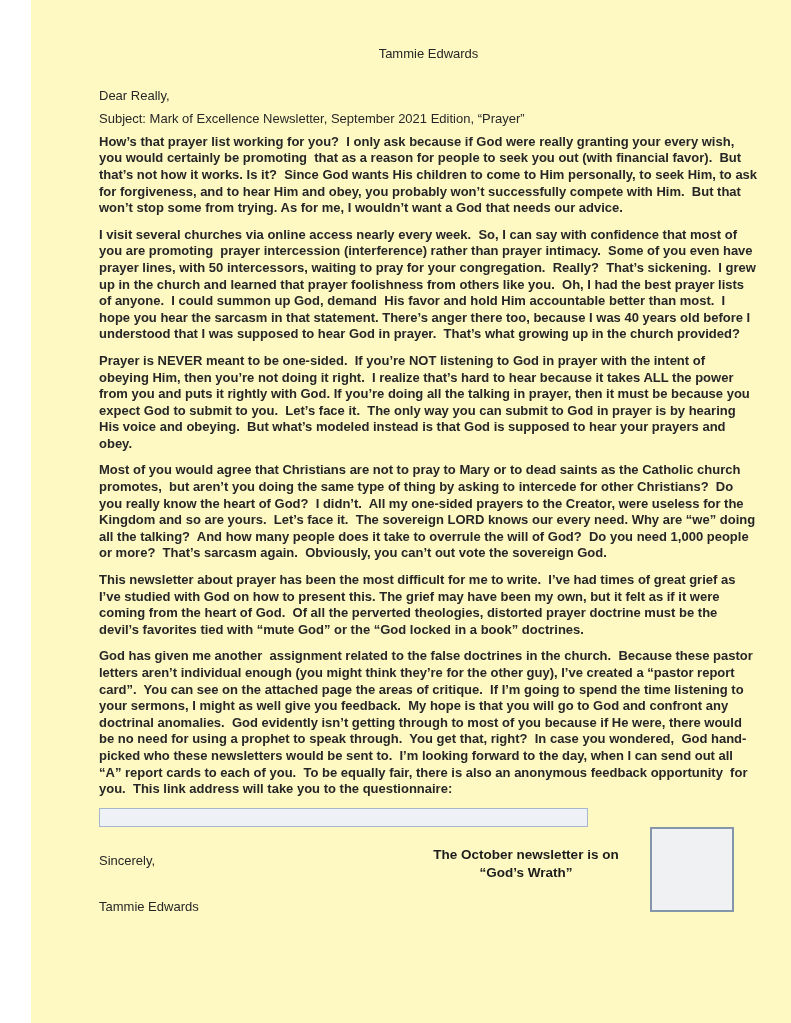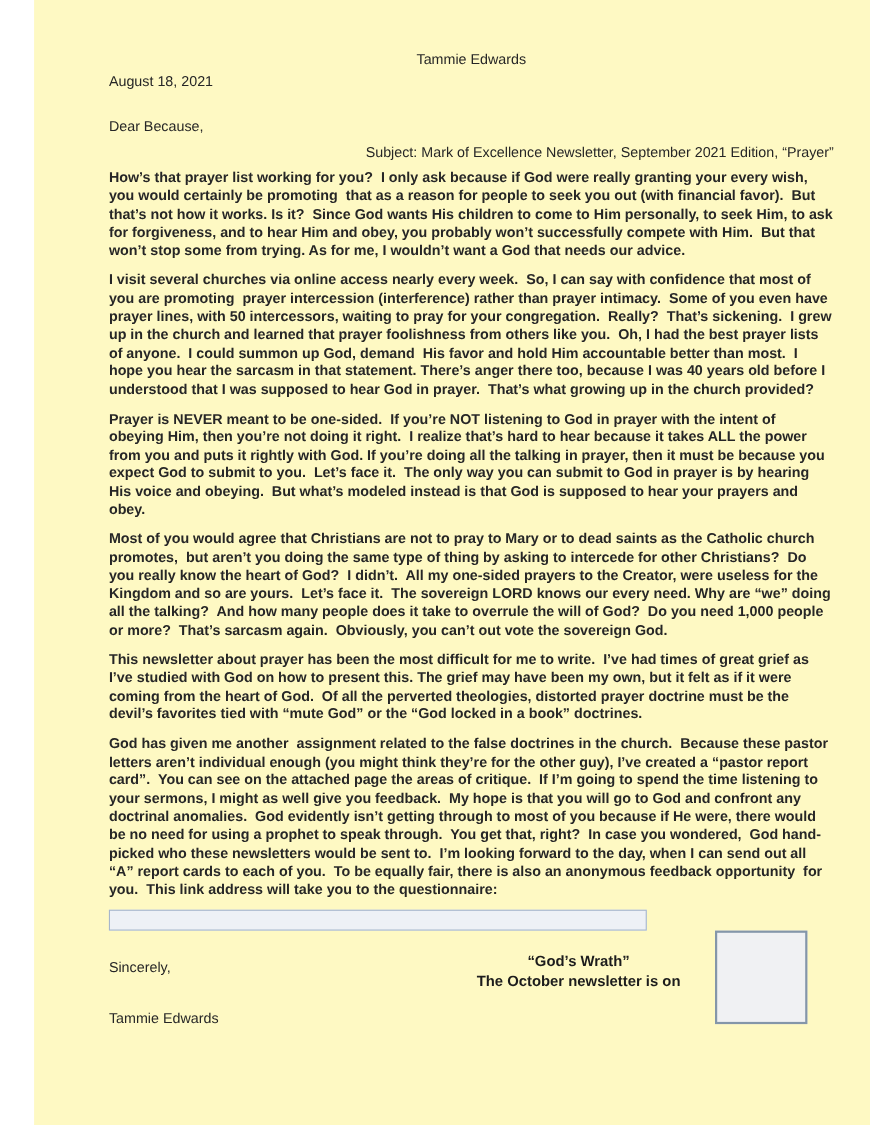--- a/index.html
+++ b/index.html
@@ -13,21 +13,21 @@
     font-family: "Liberation Sans", sans-serif;
     font-size: 13px;
     line-height: 16.6px;
     color: #262626;
     overflow: hidden;
     margin-left: 31px;
   }
   .hdr-line { text-align: center; margin: 0; }
   .date-line { margin: 3px 0 0 0; }
   .salutation { margin: 25px 0 0 0; }
-  .subject-line { text-align: right; margin: 7px 0 6px 0; }
+  .subject-line { text-align: left; margin: 7px 0 6px 0; }
   p.body-para { margin: 0 0 10px 0; white-space: pre-wrap; font-weight: bold; }
   .link-input {
     display: block;
     width: 489px;
     height: 19px;
     box-sizing: border-box;
     border: 1px solid #a6b6cc;
     background: #eef1f6;
     margin: 2px 0 0 0;
     font-family: "Liberation Sans", sans-serif;
@@ -60,43 +60,42 @@
   }
   .signature { position: absolute; left: 0; top: 70px; }
 </style>
 </head>
 <body>
 
 <div class="page">
 
   <div class="hdr-line">Tammie Edwards</div>
 
-  <div class="date-line">August 18, 2021</div>
 
-  <div class="salutation">Dear Because,</div>
+  <div class="salutation">Dear Really,</div>
 
   <div class="subject-line">Subject: Mark of Excellence Newsletter, September 2021 Edition, “Prayer”</div>
 
   <div>
     <p class="body-para">How’s that prayer list working for you?  I only ask because if God were really granting your every wish, you would certainly be promoting  that as a reason for people to seek you out (with financial favor).  But that’s not how it works. Is it?  Since God wants His children to come to Him personally, to seek Him, to ask for forgiveness, and to hear Him and obey, you probably won’t successfully compete with Him.  But that won’t stop some from trying. As for me, I wouldn’t want a God that needs our advice.</p>
     <p class="body-para">I visit several churches via online access nearly every week.  So, I can say with confidence that most of you are promoting  prayer intercession (interference) rather than prayer intimacy.  Some of you even have prayer lines, with 50 intercessors, waiting to pray for your congregation.  Really?  That’s sickening.  I grew up in the church and learned that prayer foolishness from others like you.  Oh, I had the best prayer lists of anyone.  I could summon up God, demand  His favor and hold Him accountable better than most.  I hope you hear the sarcasm in that statement. There’s anger there too, because I was 40 years old before I understood that I was supposed to hear God in prayer.  That’s what growing up in the church provided?</p>
     <p class="body-para">Prayer is NEVER meant to be one-sided.  If you’re NOT listening to God in prayer with the intent of obeying Him, then you’re not doing it right.  I realize that’s hard to hear because it takes ALL the power from you and puts it rightly with God. If you’re doing all the talking in prayer, then it must be because you expect God to submit to you.  Let’s face it.  The only way you can submit to God in prayer is by hearing His voice and obeying.  But what’s modeled instead is that God is supposed to hear your prayers and obey.</p>
     <p class="body-para">Most of you would agree that Christians are not to pray to Mary or to dead saints as the Catholic church promotes,  but aren’t you doing the same type of thing by asking to intercede for other Christians?  Do you really know the heart of God?  I didn’t.  All my one-sided prayers to the Creator, were useless for the Kingdom and so are yours.  Let’s face it.  The sovereign LORD knows our every need. Why are “we” doing all the talking?  And how many people does it take to overrule the will of God?  Do you need 1,000 people or more?  That’s sarcasm again.  Obviously, you can’t out vote the sovereign God.</p>
     <p class="body-para">This newsletter about prayer has been the most difficult for me to write.  I’ve had times of great grief as I’ve studied with God on how to present this. The grief may have been my own, but it felt as if it were coming from the heart of God.  Of all the perverted theologies, distorted prayer doctrine must be the devil’s favorites tied with “mute God” or the “God locked in a book” doctrines.</p>
     <p class="body-para">God has given me another  assignment related to the false doctrines in the church.  Because these pastor letters aren’t individual enough (you might think they’re for the other guy), I’ve created a “pastor report card”.  You can see on the attached page the areas of critique.  If I’m going to spend the time listening to your sermons, I might as well give you feedback.  My hope is that you will go to God and confront any doctrinal anomalies.  God evidently isn’t getting through to most of you because if He were, there would be no need for using a prophet to speak through.  You get that, right?  In case you wondered,  God hand-picked who these newsletters would be sent to.  I’m looking forward to the day, when I can send out all “A” report cards to each of you.  To be equally fair, there is also an anonymous feedback opportunity  for you.  This link address will take you to the questionnaire:</p>
   </div>
 
   <input type="text" class="link-input" value="" style="">
 
   <div class="bottom-section">
     <div class="sincerely">Sincerely,</div>
 
     <div class="october-note">
+      <div>The October newsletter is on</div>
       <div>“God’s Wrath”</div>
-      <div>The October newsletter is on</div>
     </div>
 
     <div class="right-box"></div>
 
     <div class="signature">Tammie Edwards</div>
   </div>
 
 </div>
 
 </body></html>

